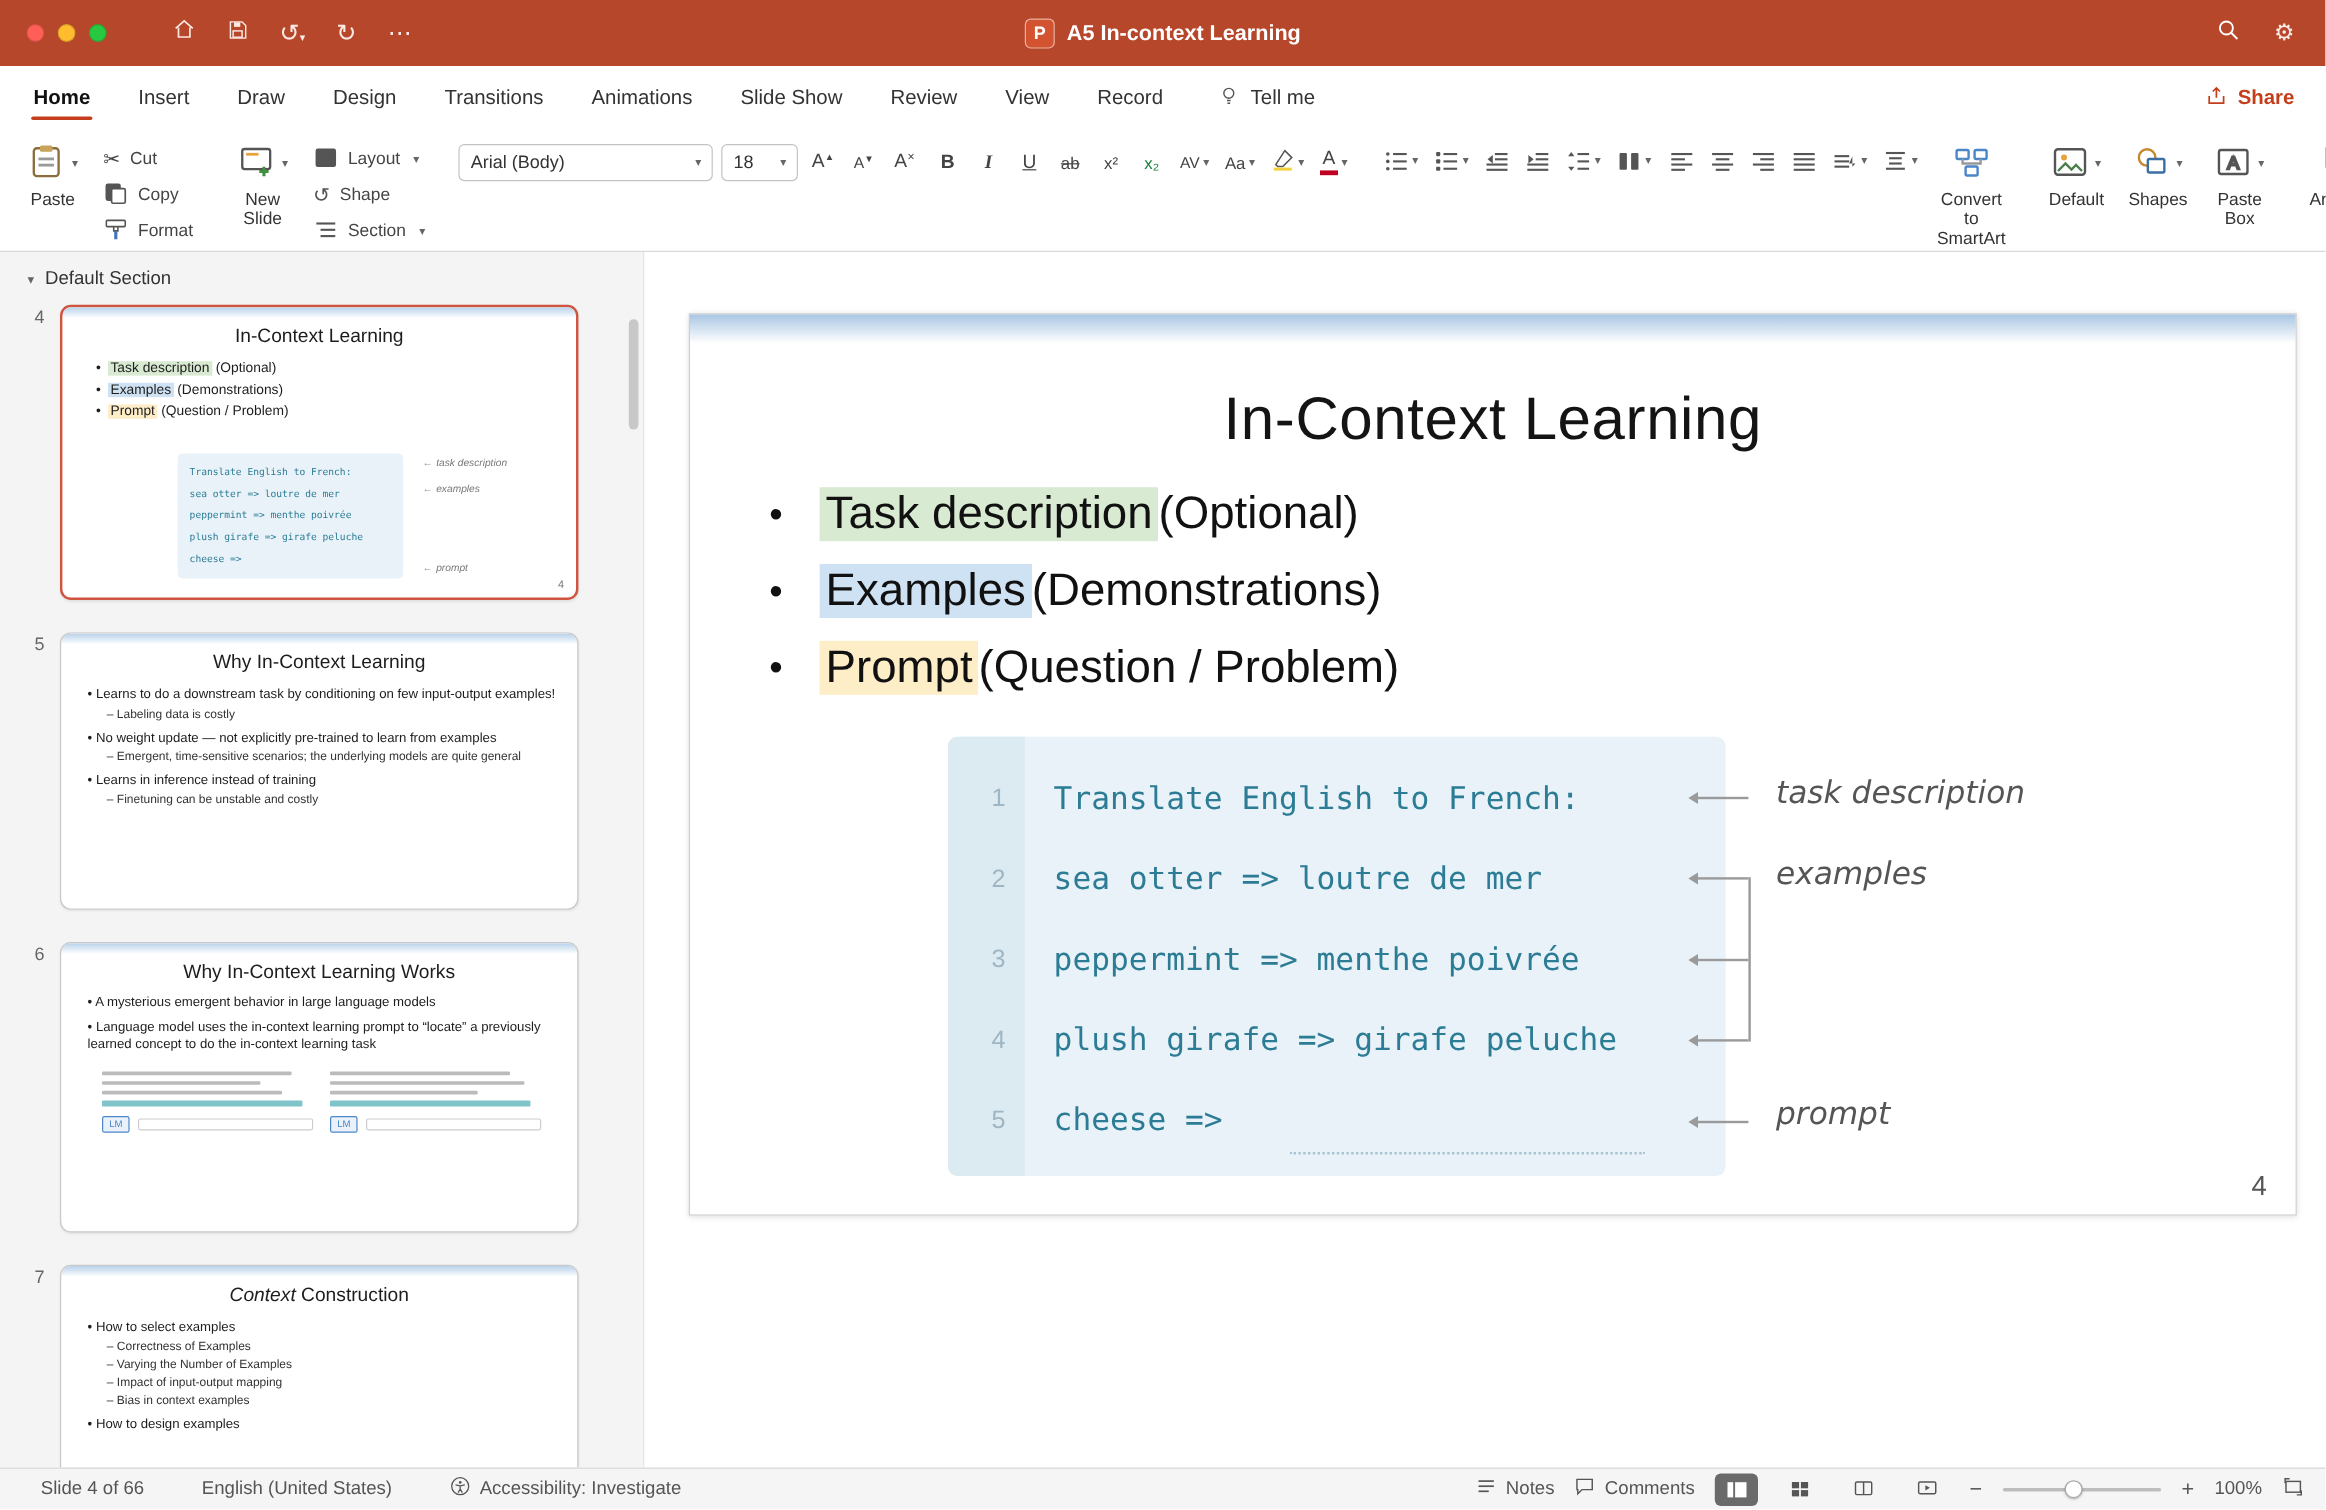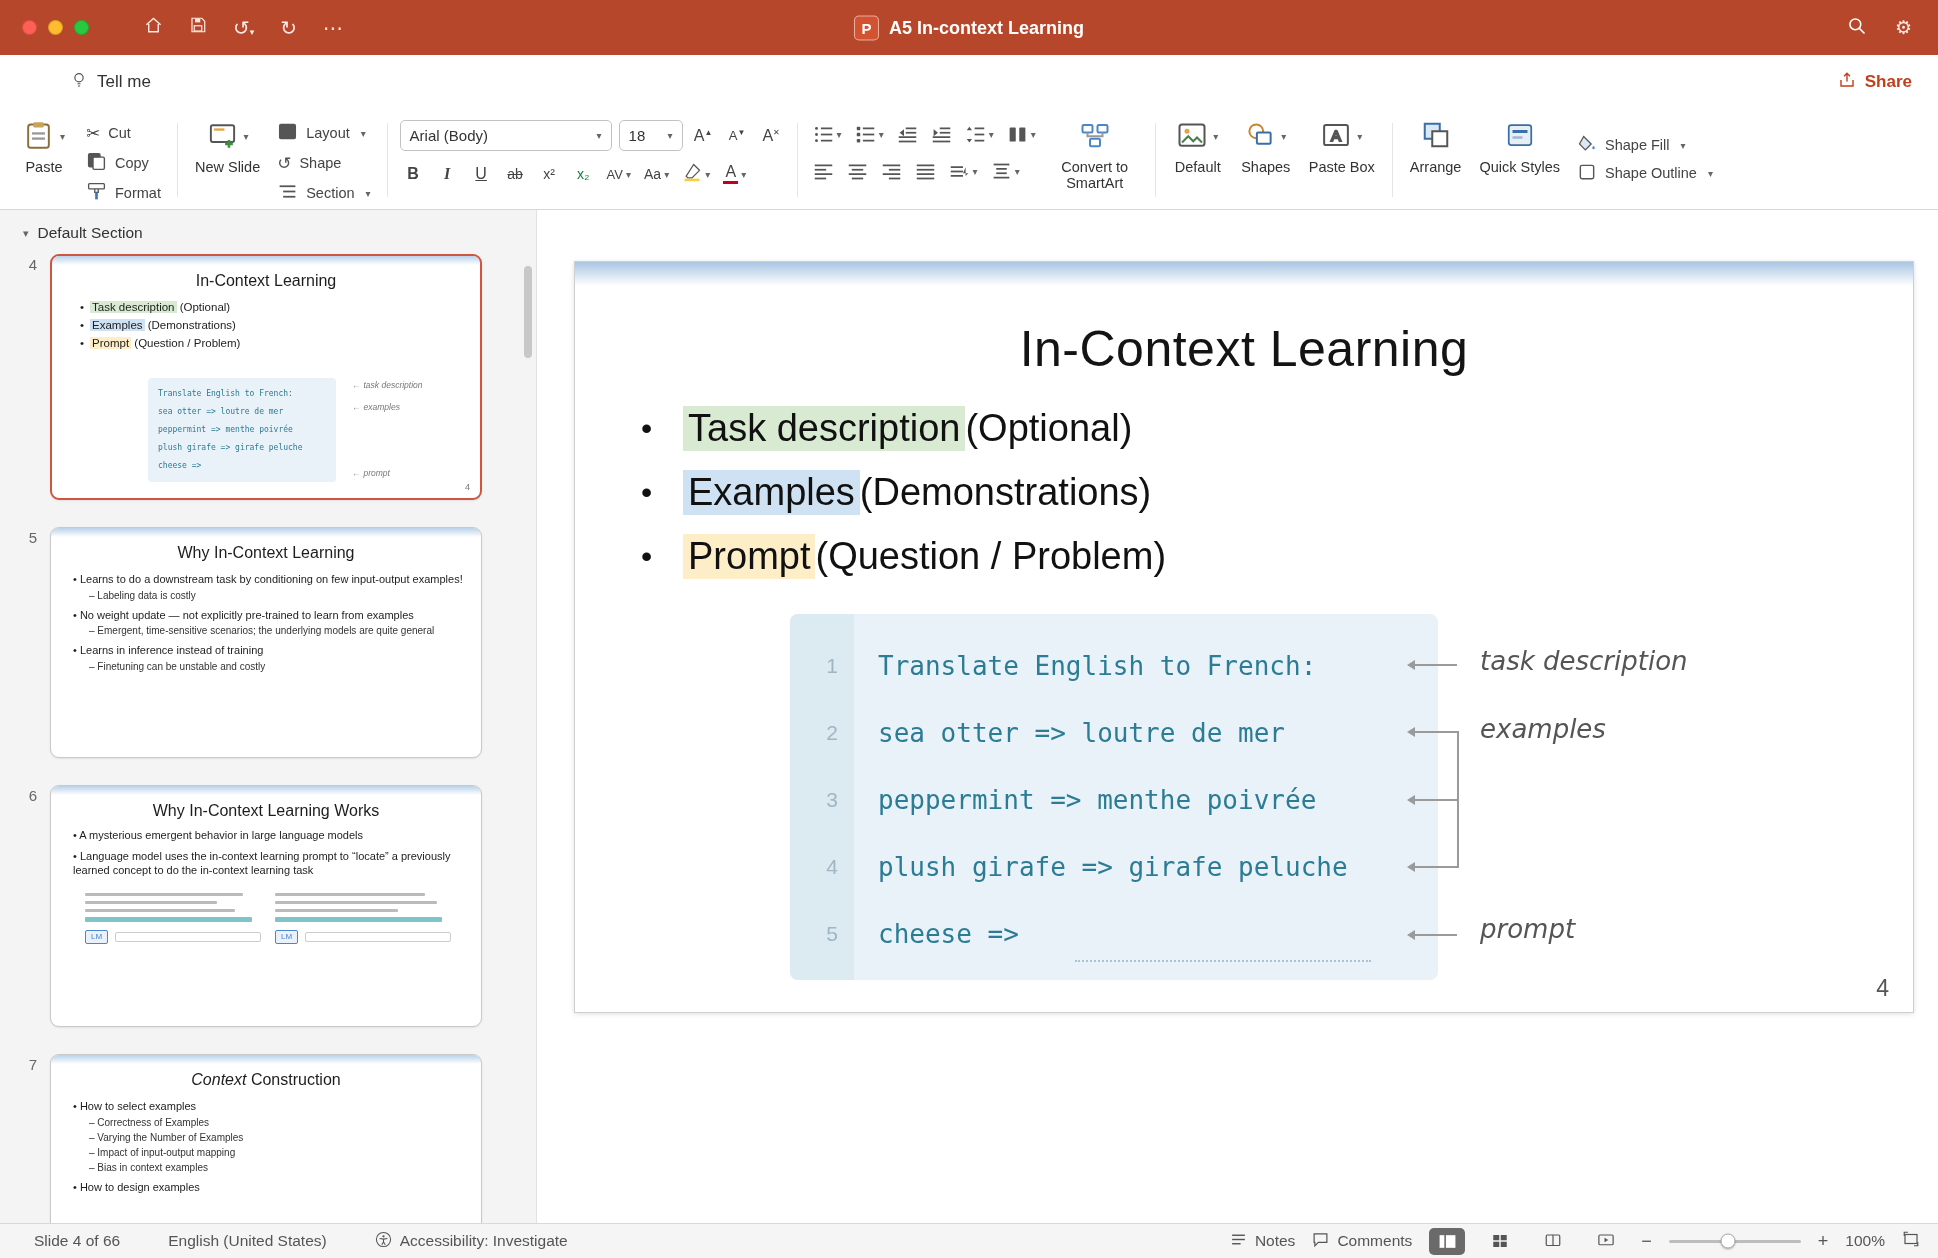--- a/index.html
+++ b/index.html
@@ -27,21 +27,21 @@
   .share{margin-left:auto;color:var(--accent,#c43e1c);font-weight:600;font-size:17px;display:flex;align-items:center;gap:9px}
 
   
   .ribbon{position:absolute;left:0;right:0;top:109px;height:101px;background:#fff;border-bottom:1px solid #d8d8d8;display:flex;align-items:stretch;padding:6px 8px 4px 14px;gap:9px}
   .rgroup{display:flex;align-items:flex-start;gap:8px}
   .vsep{width:1px;background:#e5e5e5;margin:8px 3px}
   .bigbtn{display:flex;flex-direction:column;align-items:center;gap:3px;min-width:60px;padding:3px 5px;font-size:14.5px;color:#333;text-align:center;line-height:1.12}
   .bicon{height:38px;display:flex;align-items:center;justify-content:center;gap:3px}
   .smallcol{display:flex;flex-direction:column;justify-content:space-between;padding:5px 0;height:96px}
   .smallbtn{display:flex;align-items:center;gap:8px;font-size:14.5px;color:#444;height:26px;padding:0 4px;white-space:nowrap}
-  .fcol{display:flex;flex-direction:column;gap:9px;padding:5px 0}
+  .fcol{display:flex;flex-direction:row;gap:9px;padding:5px 0}
   .frow{display:flex;align-items:center;gap:7px}
   .select{display:flex;align-items:center;justify-content:space-between;border:1px solid #c3c3c3;border-radius:5px;height:31px;padding:0 9px;font-size:15px;color:#333;background:#fff}
   .gbtn{min-width:27px;height:28px;display:flex;align-items:center;justify-content:center;font-size:16px;color:#444;border-radius:4px;padding:0 3px;white-space:nowrap}
   .chev{font-size:10px;color:#666;margin-left:3px}
   .fx{font-size:16px;color:#444;font-weight:700}
   .tiny{font-size:8px;vertical-align:super}
   .strike{text-decoration:line-through}
   .fcolor{display:flex;flex-direction:column;align-items:center;line-height:1}
   .fcolor .bar{width:15px;height:3.5px;background:#c00020;margin-top:1px}
   svg.ic{width:21px;height:21px;fill:#555}
@@ -151,20 +151,32 @@
     <div class="tb-right">
       <span><svg viewBox="0 0 24 24" width="20" height="20" fill="none" stroke="#fff" stroke-width="1.9">
             <circle cx="10" cy="10" r="6.5"></circle>
             <path d="M15 15l6 6"></path>
           </svg></span>
       <span class="tb-glyph" style="font-size:19px">⚙</span>
     </div>
   </div>
 
   <div class="tabrow">
+    <div class="tabs">
+      <div class="tab active">Home</div>
+      <div class="tab">Insert</div>
+      <div class="tab">Draw</div>
+      <div class="tab">Design</div>
+      <div class="tab">Transitions</div>
+      <div class="tab">Animations</div>
+      <div class="tab">Slide Show</div>
+      <div class="tab">Review</div>
+      <div class="tab">View</div>
+      <div class="tab">Record</div>
+    </div>
     <div class="tellme">
       <span><svg viewBox="0 0 24 24" width="18" height="18" fill="none" stroke="#555" stroke-width="1.6">
             <circle cx="12" cy="9" r="5.5"></circle>
             <path d="M10 17h4M10.5 20h3"></path>
           </svg></span>
       <span>Tell me</span>
     </div>
     <div class="share">
       <span><svg viewBox="0 0 24 24" width="18" height="18" fill="none" stroke="#c43e1c" stroke-width="1.9">
             <path d="M4 12v8h16v-8"></path>

